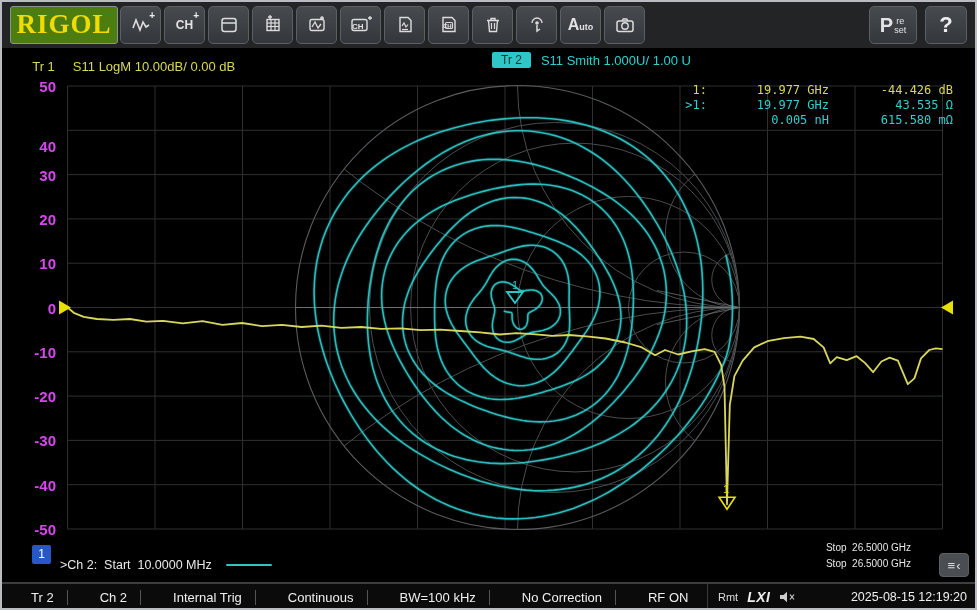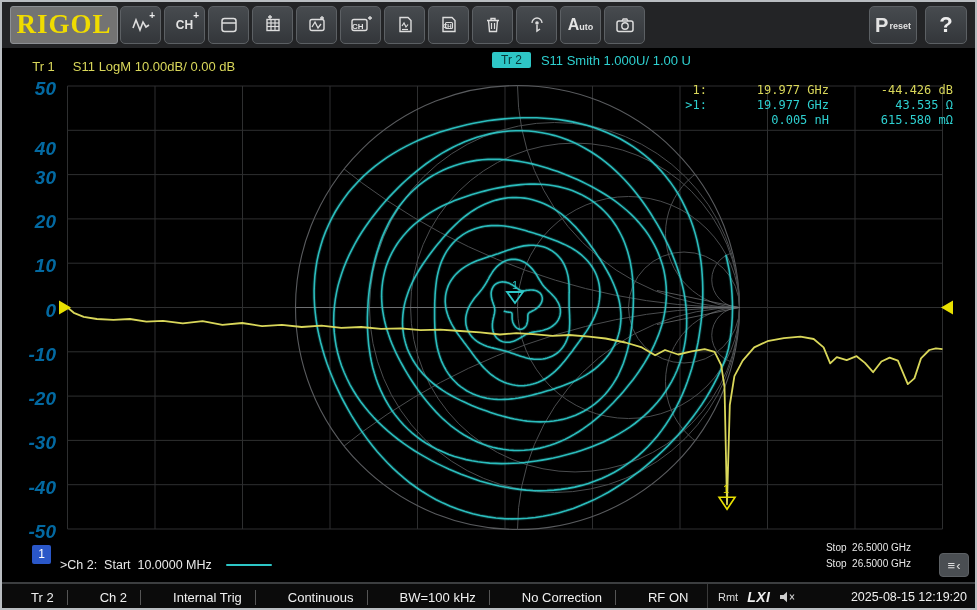--- a/index.html
+++ b/index.html
@@ -1,44 +1,44 @@
 <!DOCTYPE html>
 <html><head>
 <meta charset="utf-8">
 <style>
   html,body{margin:0;padding:0;background:#111;}
   .screen{position:relative;width:977px;height:610px;background:#000;overflow:hidden;
     font-family:"Liberation Sans",sans-serif;color:#e8e8e8;box-sizing:border-box;
     border:2px solid #b9bdc1;}
   
   .toolbar{position:absolute;left:0;top:0;width:100%;height:46px;background:#232426;border-bottom:2px solid #000;}
-  .logo{position:absolute;left:8px;top:4px;width:106px;height:36px;background:#737373;border:1px solid #8d9094;
+  .logo{position:absolute;left:8px;top:4px;width:106px;height:36px;background:#4d7c0f;border:1px solid #8d9094;
     border-radius:3px;color:#f0dc00;font-family:"Liberation Serif",serif;font-weight:bold;font-size:27px;
     letter-spacing:1px;text-align:center;line-height:34px;}
   .btnrow{position:absolute;left:118px;top:4px;display:flex;gap:3px;}
   .tb{position:relative;width:41px;height:38px;background:linear-gradient(#474b4f,#33363a);
     border:1px solid #5c6064;border-radius:5px;color:#e3e3e3;cursor:pointer;
     display:flex;align-items:center;justify-content:center;font-family:"Liberation Sans",sans-serif;padding:0;}
   .tb svg{display:block;}
   .tb .sup{position:absolute;right:5px;top:3px;font-size:10px;font-weight:bold;color:#eee;}
   .chtxt{font-size:12px;font-weight:bold;letter-spacing:0;}
   .chsmall{position:absolute;font-size:8px;font-weight:bold;left:11px;top:15px;}
   .auto-main{font-size:16px;font-weight:bold;}
   .auto-rest{font-size:9px;font-weight:bold;margin-top:3px;}
   .preset{position:absolute;right:58px;top:4px;width:48px;height:38px;}
   .help{position:absolute;right:8px;top:4px;width:42px;height:38px;font-size:22px;font-weight:bold;color:#eee;}
   .p-main{font-size:20px;font-weight:bold;}
-  .p-stack{display:flex;flex-direction:row;font-size:9px;font-weight:bold;line-height:9px;margin-left:1px;margin-top:2px;}
+  .p-stack{display:flex;flex-direction:column;font-size:9px;font-weight:normal;line-height:9px;margin-left:1px;margin-top:2px;}
   
   .t1info{position:absolute;left:16px;top:42px;font-size:13px;color:#d9d75a;white-space:pre;}
   .t1info .lab{margin-right:18px;}
   .t2info{position:absolute;left:490px;top:50px;font-size:13px;color:#2ed0d0;display:flex;align-items:center;}
   .t2badge{background:#2ec6c6;color:#073535;font-size:12px;padding:1px 9px;border-radius:2px;margin-right:10px;}
   
-  .ytick{position:absolute;left:12px;width:42px;text-align:right;font-size:19px;font-weight:bold;color:#0369a1;height:16px;font-style:italic;}
+  .ytick{position:absolute;left:12px;width:42px;text-align:right;font-size:15px;font-weight:bold;color:#d946ef;height:16px;}
   .ytick:nth-of-type(1){top:76px}.ytick:nth-of-type(2){top:136px}.ytick:nth-of-type(3){top:165px}
   .ytick:nth-of-type(4){top:209px}.ytick:nth-of-type(5){top:253px}.ytick:nth-of-type(6){top:298px}
   .ytick:nth-of-type(7){top:342px}.ytick:nth-of-type(8){top:386px}.ytick:nth-of-type(9){top:430px}
   .ytick:nth-of-type(10){top:475px}.ytick:nth-of-type(11){top:519px}
   
   .mreadout{position:absolute;right:22px;top:81px;font-family:"DejaVu Sans Mono",monospace;font-size:12px;line-height:15px;}
   .mrow{display:flex;justify-content:flex-end;}
   .mrow .ml{width:34px;text-align:right;}
   .mrow .mf{width:122px;text-align:right;}
   .mrow .mv{width:124px;text-align:right;}

